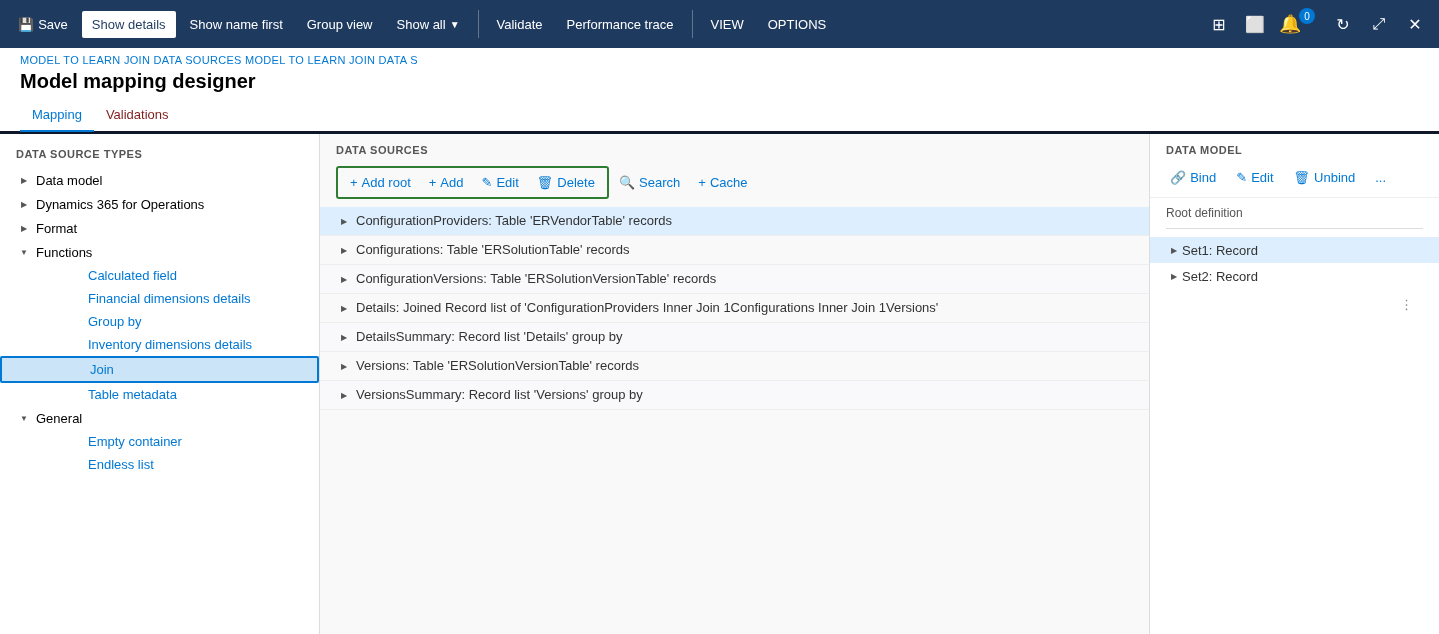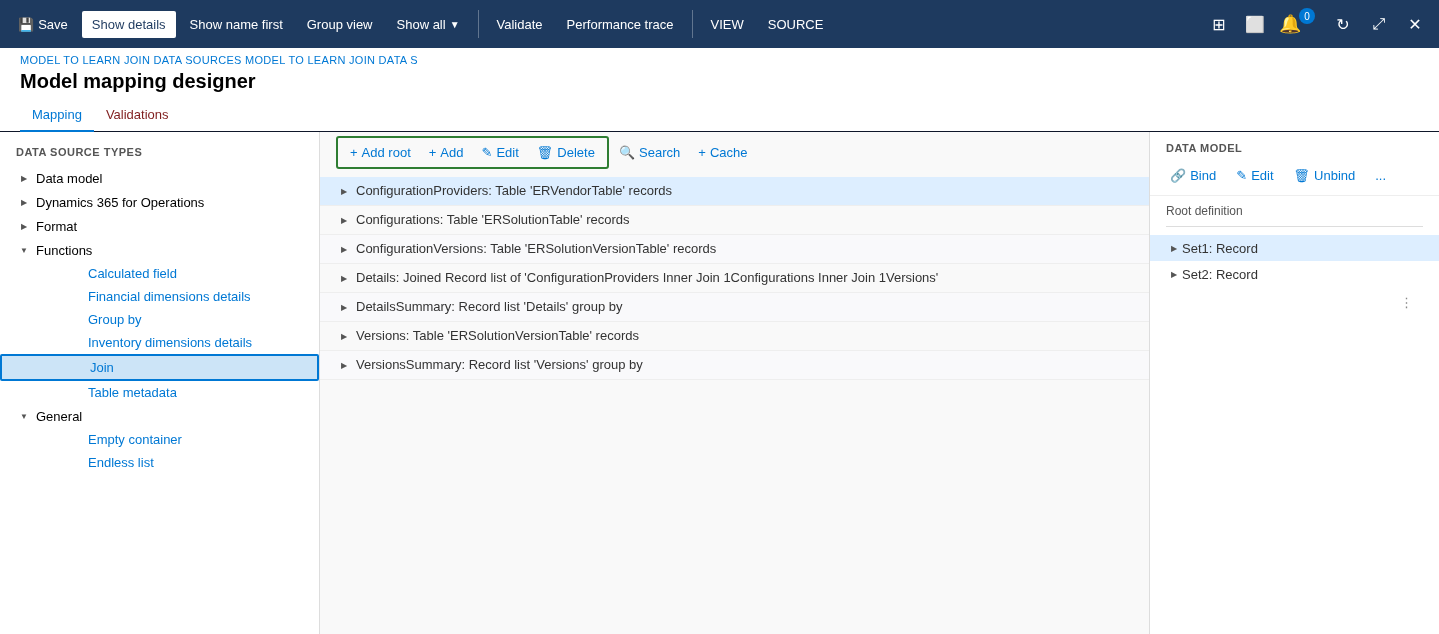--- a/index.html
+++ b/index.html
@@ -85,21 +85,21 @@
       font-size: 20px;
       font-weight: 600;
       color: #000;
     }
 
     
     .tab-row {
       display: flex;
       align-items: center;
       padding: 0 20px;
-      border-bottom: 1px solid #0f172a;
+      border-bottom: 3px solid #0f172a;
     }
     .tab-item {
       padding: 6px 12px 8px;
       font-size: 13px;
       cursor: pointer;
       color: #7f1d1d;
       border-bottom: 2px solid transparent;
       margin-bottom: -1px;
     }
     .tab-item.active {
@@ -333,21 +333,21 @@
     <span>Validate</span>
   </button>
   <button class="toolbar-btn">
     <span>Performance trace</span>
   </button>
   <div class="toolbar-separator"></div>
   <button class="toolbar-btn">
     <span>VIEW</span>
   </button>
   <button class="toolbar-btn">
-    <span>SOURCE</span>
+    <span>OPTIONS</span>
   </button>
   <div class="toolbar-spacer"></div>
   <button class="toolbar-icon-btn">⊞</button>
   <button class="toolbar-icon-btn">⬜</button>
   <div style="position:relative; display:flex; align-items:center;">
     <button class="toolbar-icon-btn" style="color:#fff; font-size:18px;">🔔</button>
     <span class="notification-badge">0</span>
   </div>
   <button class="toolbar-icon-btn">↻</button>
   <button class="toolbar-icon-btn">⤢</button>
@@ -434,20 +434,21 @@
         <span class="tree-label">Empty container</span>
       </div>
 
       <div class="tree-item tree-indent-1">
         <span class="chevron-placeholder"></span>
         <span class="tree-label">Endless list</span>
       </div>
     </div>
 
     <div class="middle-panel">
+      <div class="middle-panel-header">DATA SOURCES</div>
 
       <div class="action-bar">
         <div class="action-bar-bordered">
           <button class="action-btn">
             <span>+</span>
             <span>Add root</span>
           </button>
           <button class="action-btn">
             <span>+</span>
             <span>Add</span>

